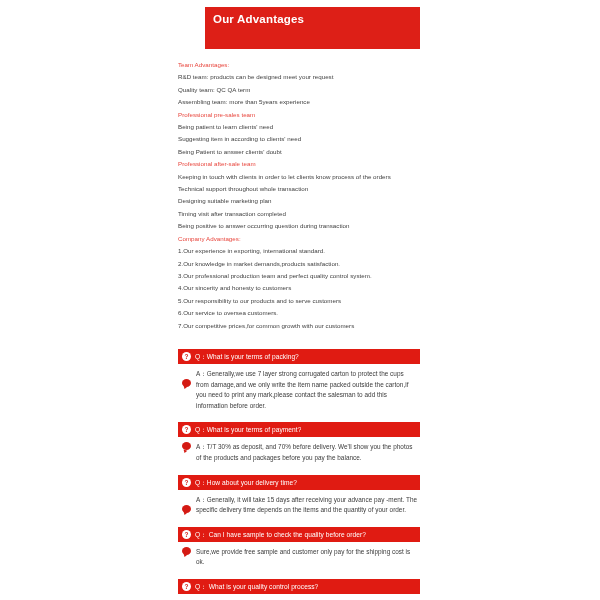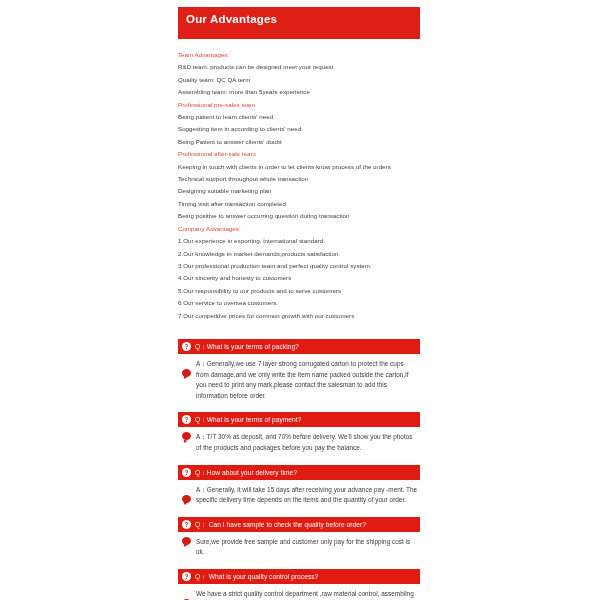--- a/index.html
+++ b/index.html
@@ -33,21 +33,22 @@
   .section-header {
     background: #dd1f17;
     color: #ffffff;
     font-size: 11.5px;
     font-weight: bold;
     letter-spacing: 0.2px;
     padding: 5px 0 5px 8px;
     margin-top: 7px;
     line-height: 15px;
     box-sizing: border-box;
-    height: 32px;
+    height: 42px;
+    margin-left: 27px;
   }
 
   
   .advantages {
     padding-top: 10px;
   }
   .adv-line {
     font-size: 6.2px;
     line-height: 12.4px;
     color: #3e3e3e;

